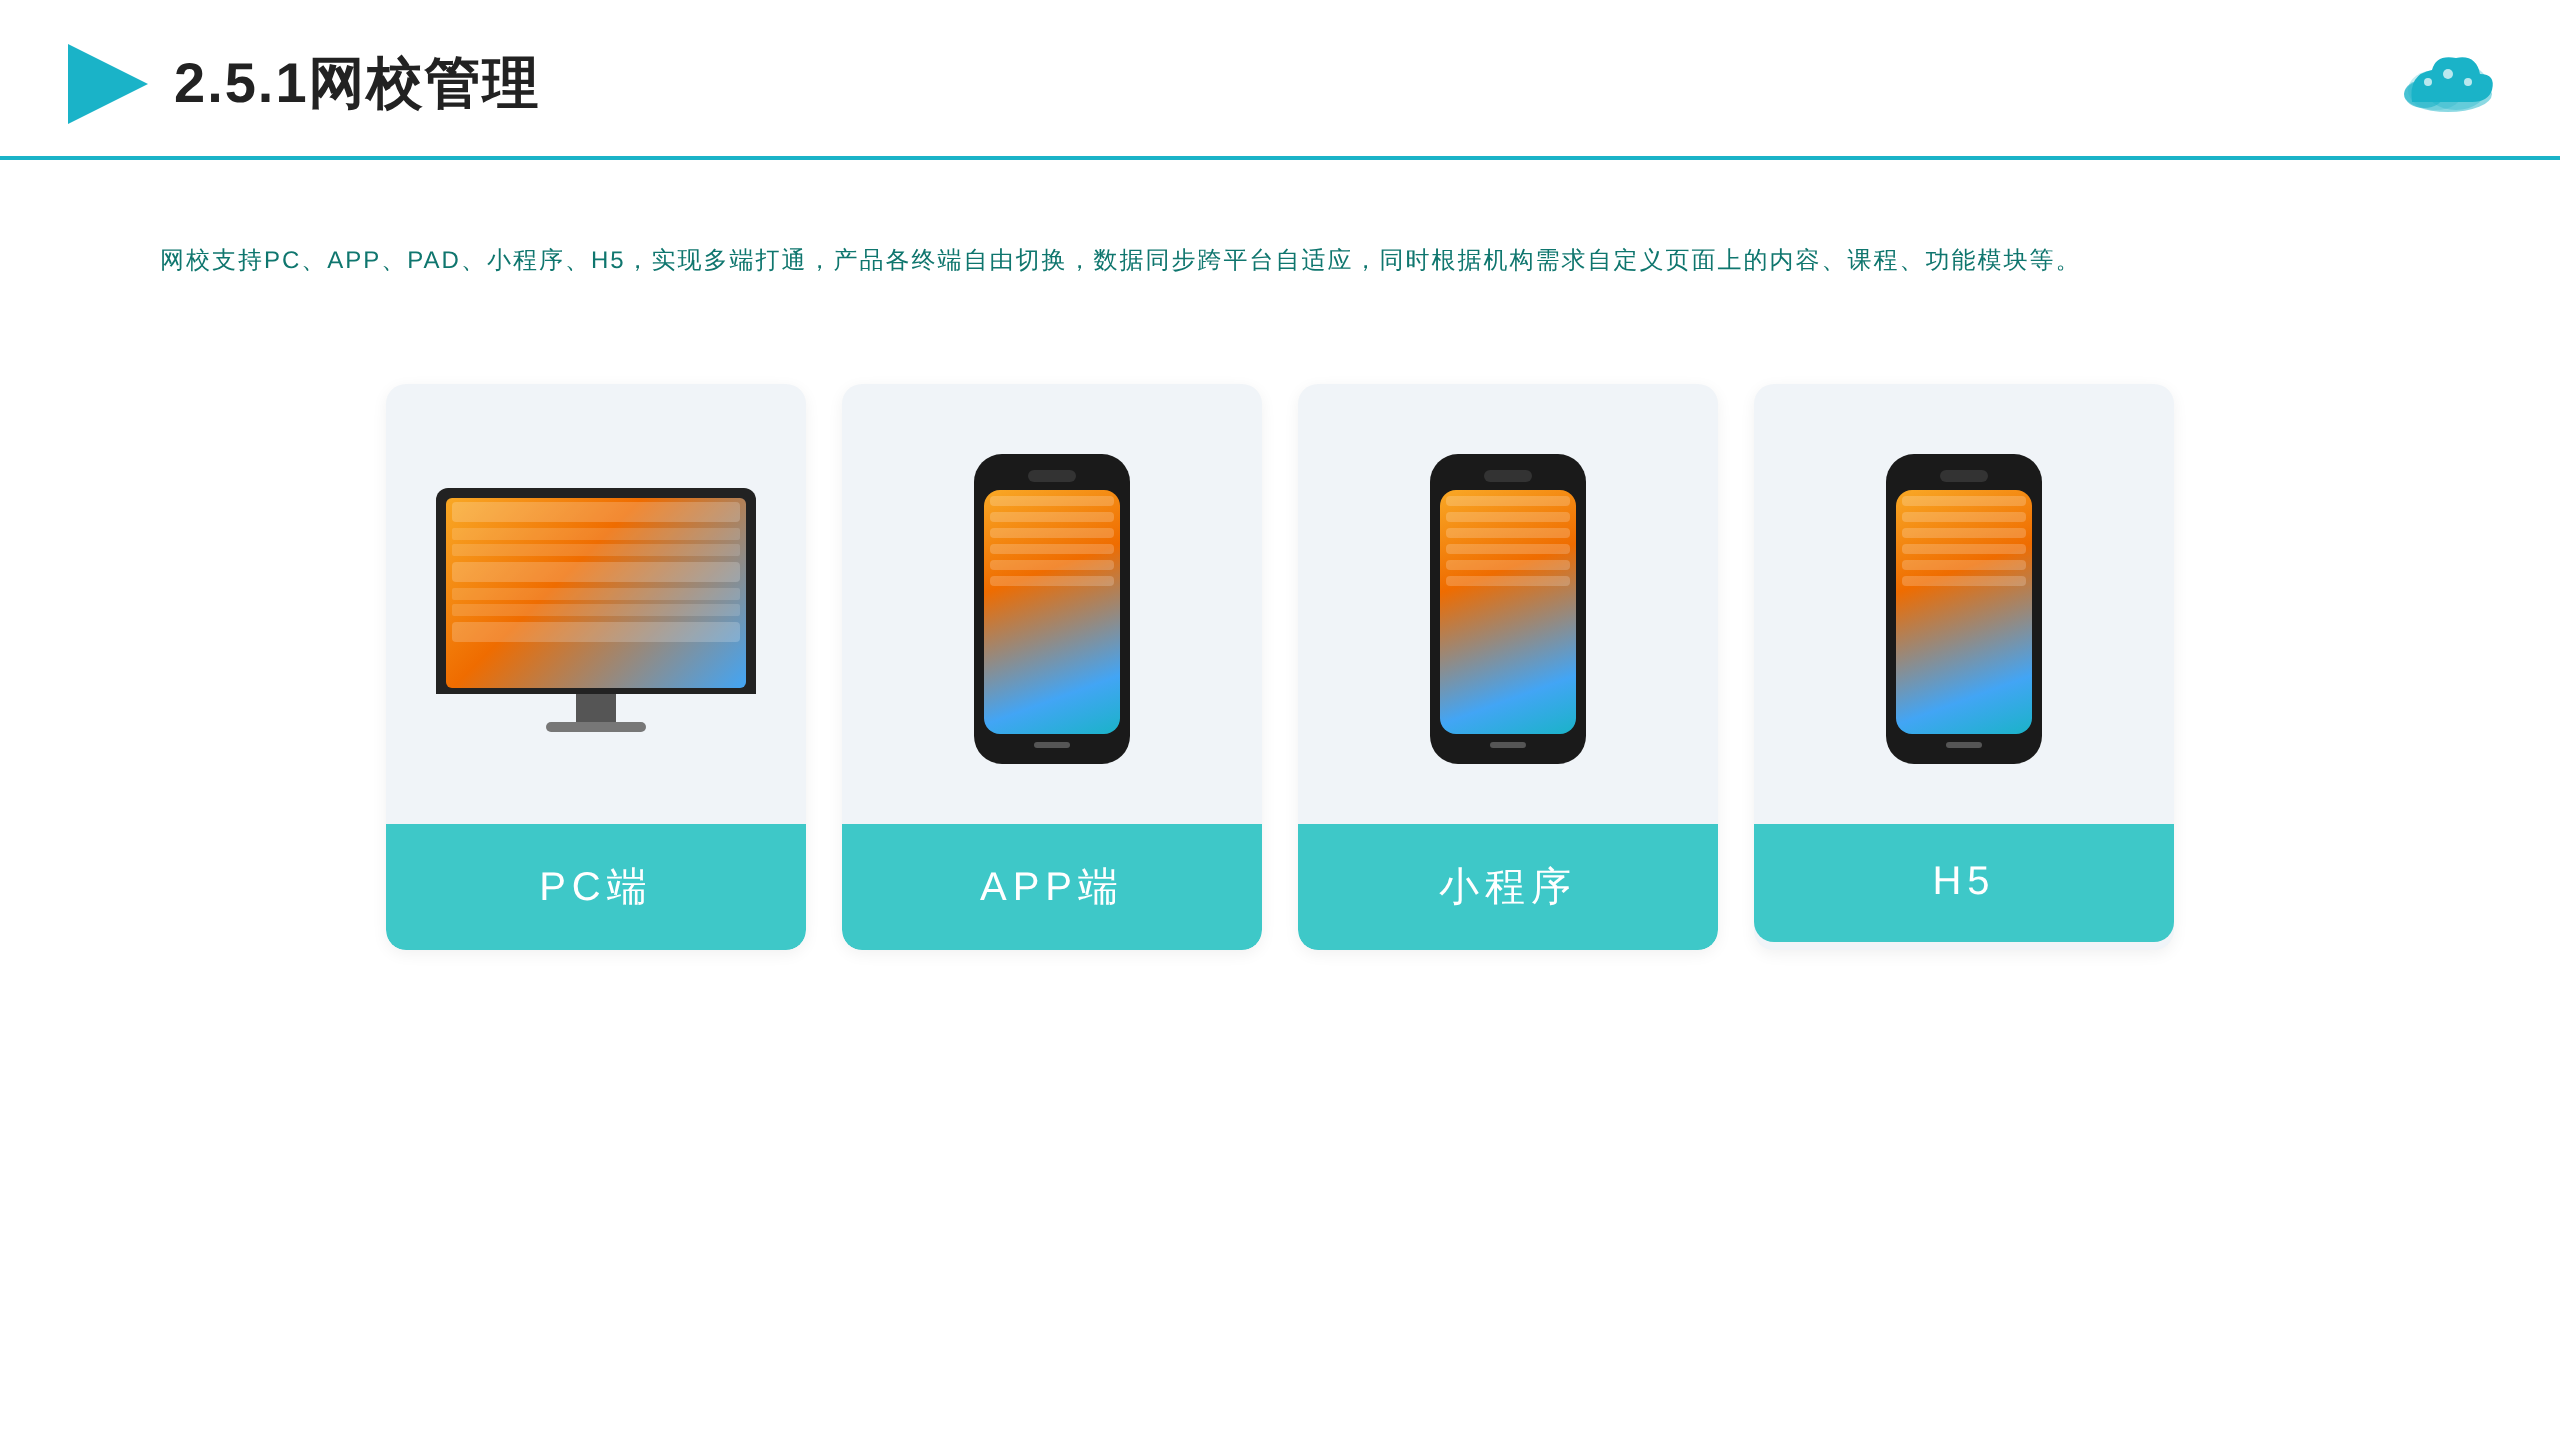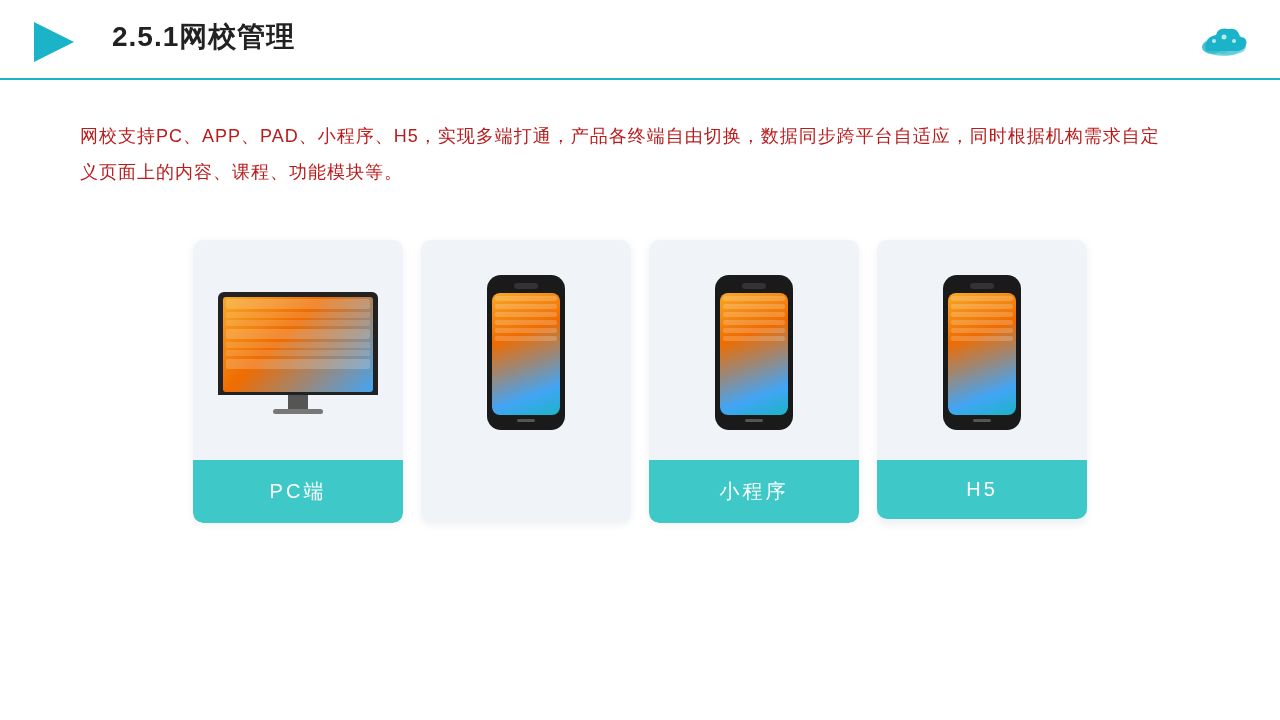--- a/index.html
+++ b/index.html
@@ -15,22 +15,22 @@
     
     .header {
       display: flex;
       align-items: center;
       justify-content: space-between;
       padding: 18px 30px 12px 30px;
       border-bottom: 2px solid #1ab3c8;
     }
     .header-left {
       display: flex;
-      align-items: flex-start;
-      gap: 34px;
+      align-items: center;
+      gap: 9px;
     }
     .play-icon {
       width: 48px;
       height: 48px;
     }
     .page-title {
       font-size: 28px;
       font-weight: bold;
       color: #222;
       letter-spacing: 1px;
@@ -57,22 +57,22 @@
       letter-spacing: 1px;
     }
     .logo-url {
       font-size: 9px;
       color: #999;
     }
 
     
     .description {
       padding: 38px 112px 20px 80px;
-      font-size: 18px;
-      color: #b91c1c;
+      font-size: 12px;
+      color: #0f766e;
       line-height: 2;
       letter-spacing: 1px;
     }
 
     
     .cards-container {
       display: flex;
       justify-content: center;
       gap: 18px;
       padding: 30px 60px 20px 60px;
@@ -309,20 +309,21 @@
             <div class="phone-screen-line"></div>
             <div class="phone-screen-line"></div>
             <div class="phone-screen-line"></div>
             <div class="phone-screen-line"></div>
             <div class="phone-screen-line"></div>
           </div>
           <div class="phone-home"></div>
         </div>
       </div>
     </div>
+    <div class="card-label">APP端</div>
   </div>
 
 
   <div class="card">
     <div class="card-image-area">
       <div class="phone-mockup">
         <div class="phone-outer">
           <div class="phone-notch"></div>
           <div class="phone-screen">
             <div class="phone-screen-line"></div>

